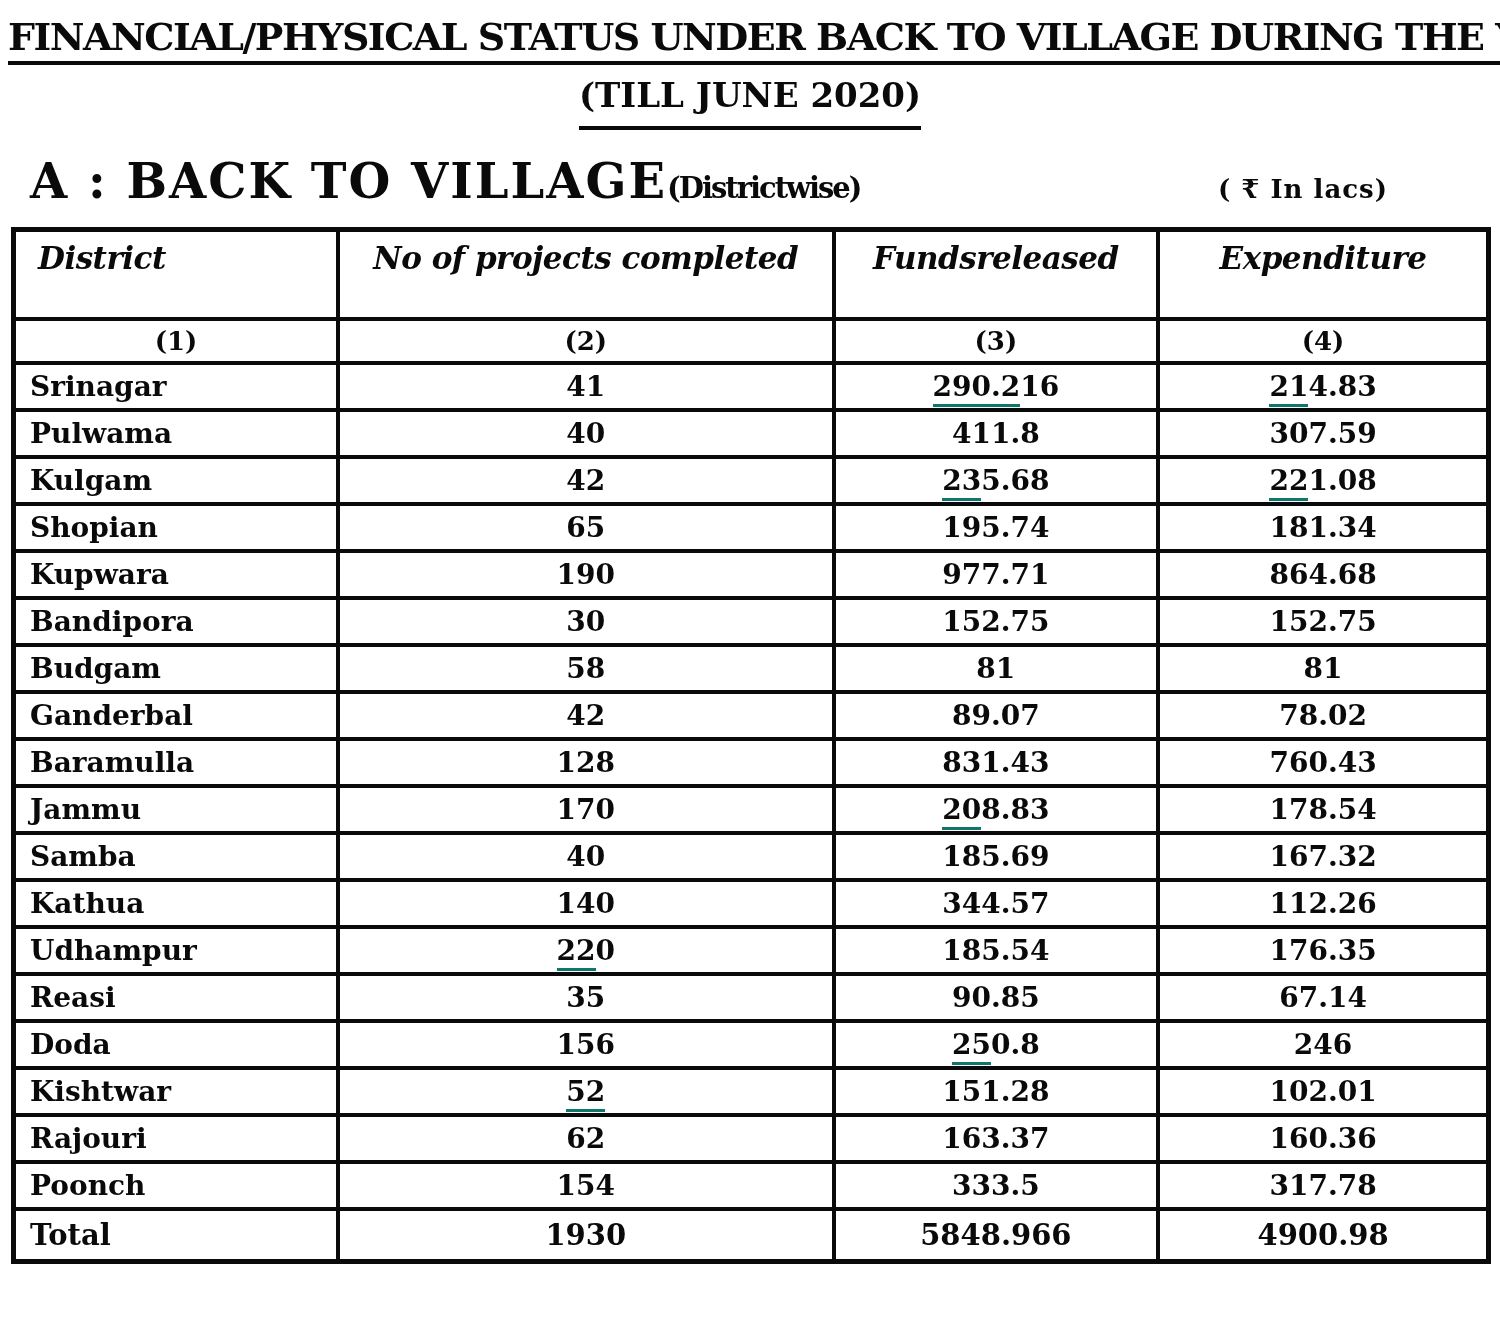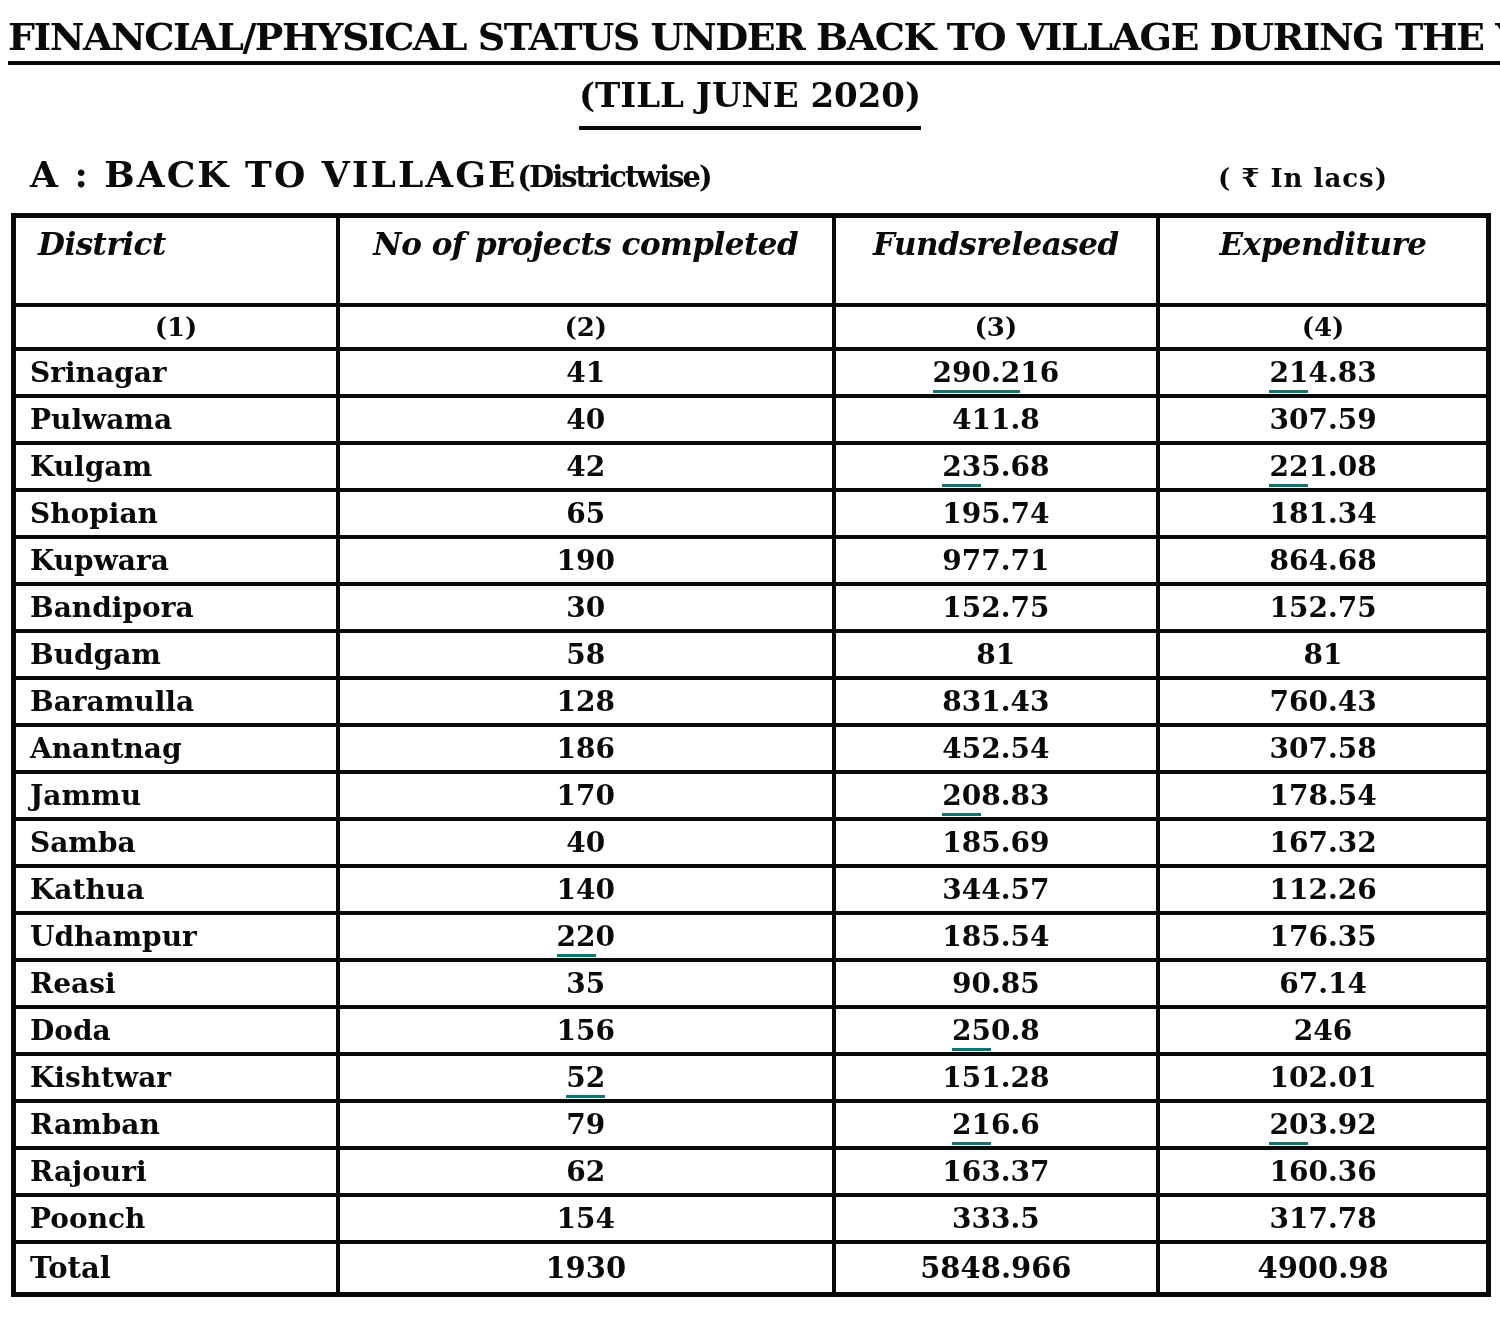--- a/index.html
+++ b/index.html
@@ -34,21 +34,21 @@
 
   
   .section-row{
     display:flex;
     justify-content:space-between;
     align-items:baseline;
     margin:38px 112px 0 30px;
   }
   .section-left{white-space:nowrap;}
   .section-label{
-    font-size:36px;
+    font-size:48px;
     font-weight:bold;
     letter-spacing:2px;
     margin-top:20px;
   }
   .section-sublabel{
     font-size:29px;
     font-weight:bold;
     letter-spacing:-2px;
   }
   .currency-note{
@@ -177,32 +177,32 @@
             <td>152.75</td>
             <td>152.75</td>
           </tr>
           <tr>
             <td class="left">Budgam</td>
             <td>58</td>
             <td>81</td>
             <td>81</td>
           </tr>
           <tr>
+            <td class="left">Ganderbal</td>
+            <td>42</td>
+            <td>89.07</td>
+            <td>78.02</td>
+          </tr>
+          <tr>
             <td class="left">Baramulla</td>
             <td>128</td>
             <td>831.43</td>
             <td>760.43</td>
           </tr>
           <tr>
-            <td class="left">Anantnag</td>
-            <td>186</td>
-            <td>452.54</td>
-            <td>307.58</td>
-          </tr>
-          <tr>
             <td class="left">Jammu</td>
             <td>170</td>
             <td><span class="u">20</span>8.83</td>
             <td>178.54</td>
           </tr>
           <tr>
             <td class="left">Samba</td>
             <td>40</td>
             <td>185.69</td>
             <td>167.32</td>
@@ -229,26 +229,20 @@
             <td class="left">Doda</td>
             <td>156</td>
             <td><span class="u">25</span>0.8</td>
             <td>246</td>
           </tr>
           <tr>
             <td class="left">Kishtwar</td>
             <td><span class="u">52</span></td>
             <td>151.28</td>
             <td>102.01</td>
-          </tr>
-          <tr>
-            <td class="left">Ramban</td>
-            <td>79</td>
-            <td><span class="u">21</span>6.6</td>
-            <td><span class="u">20</span>3.92</td>
           </tr>
           <tr>
             <td class="left">Rajouri</td>
             <td>62</td>
             <td>163.37</td>
             <td>160.36</td>
           </tr>
           <tr>
             <td class="left">Poonch</td>
             <td>154</td>

